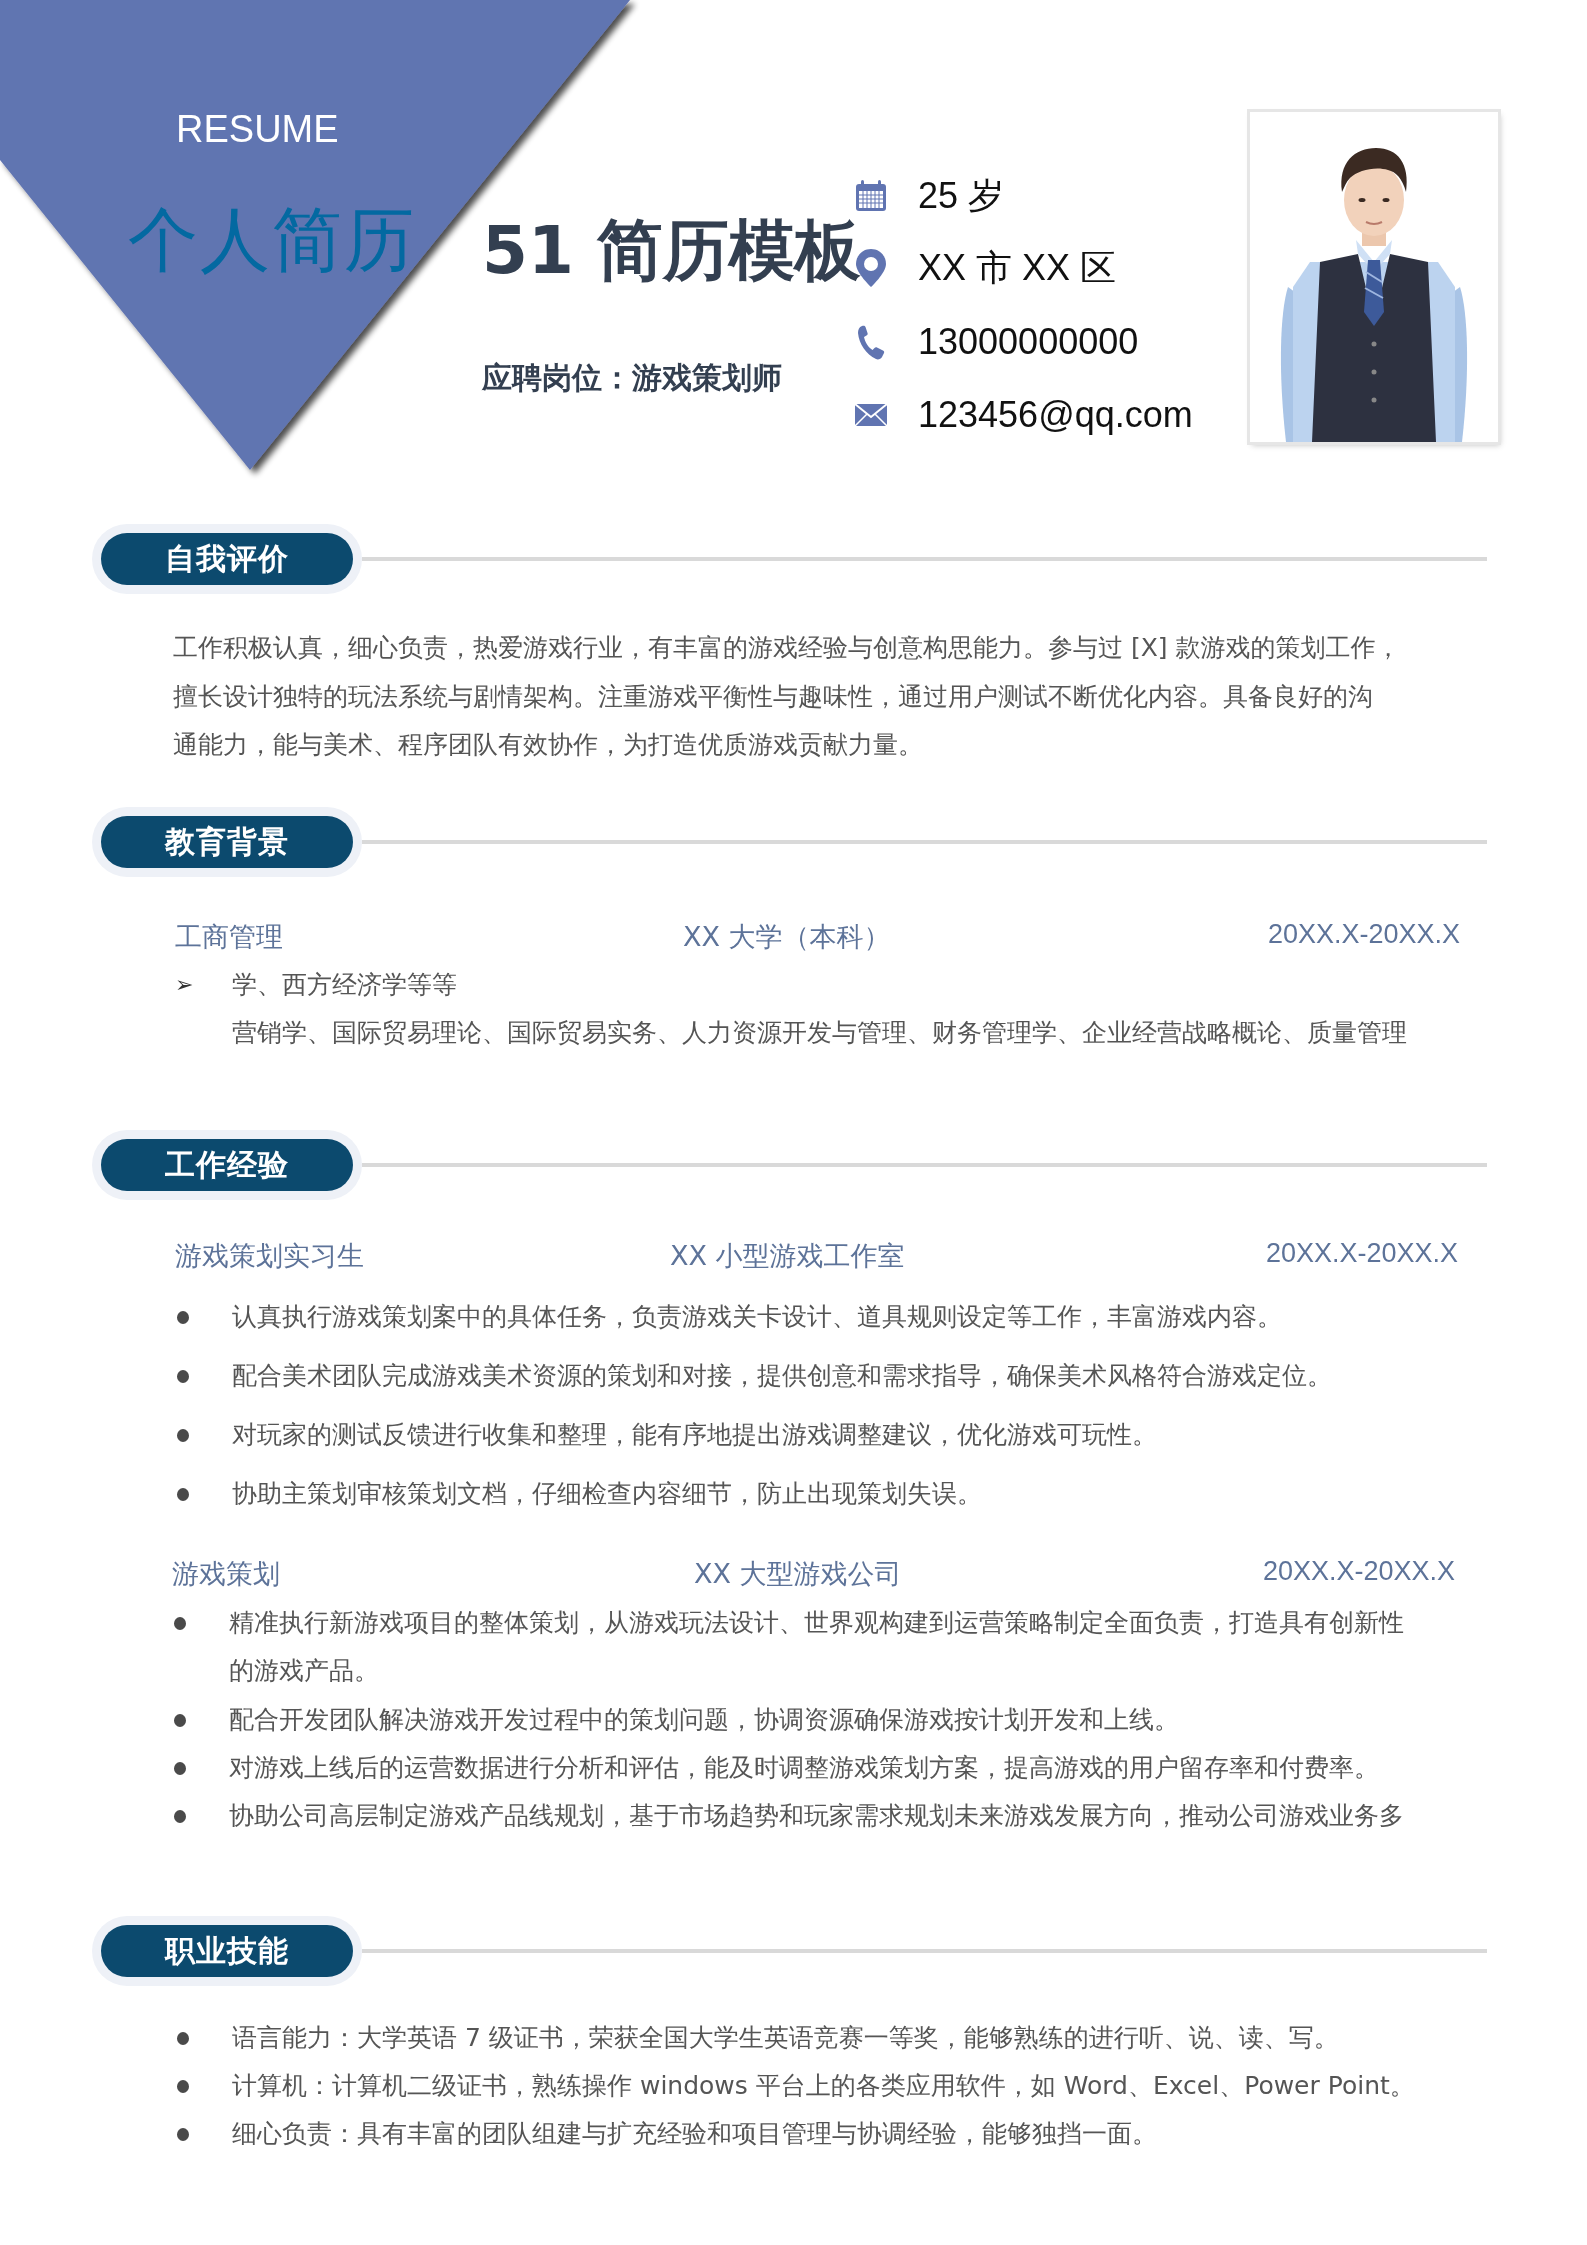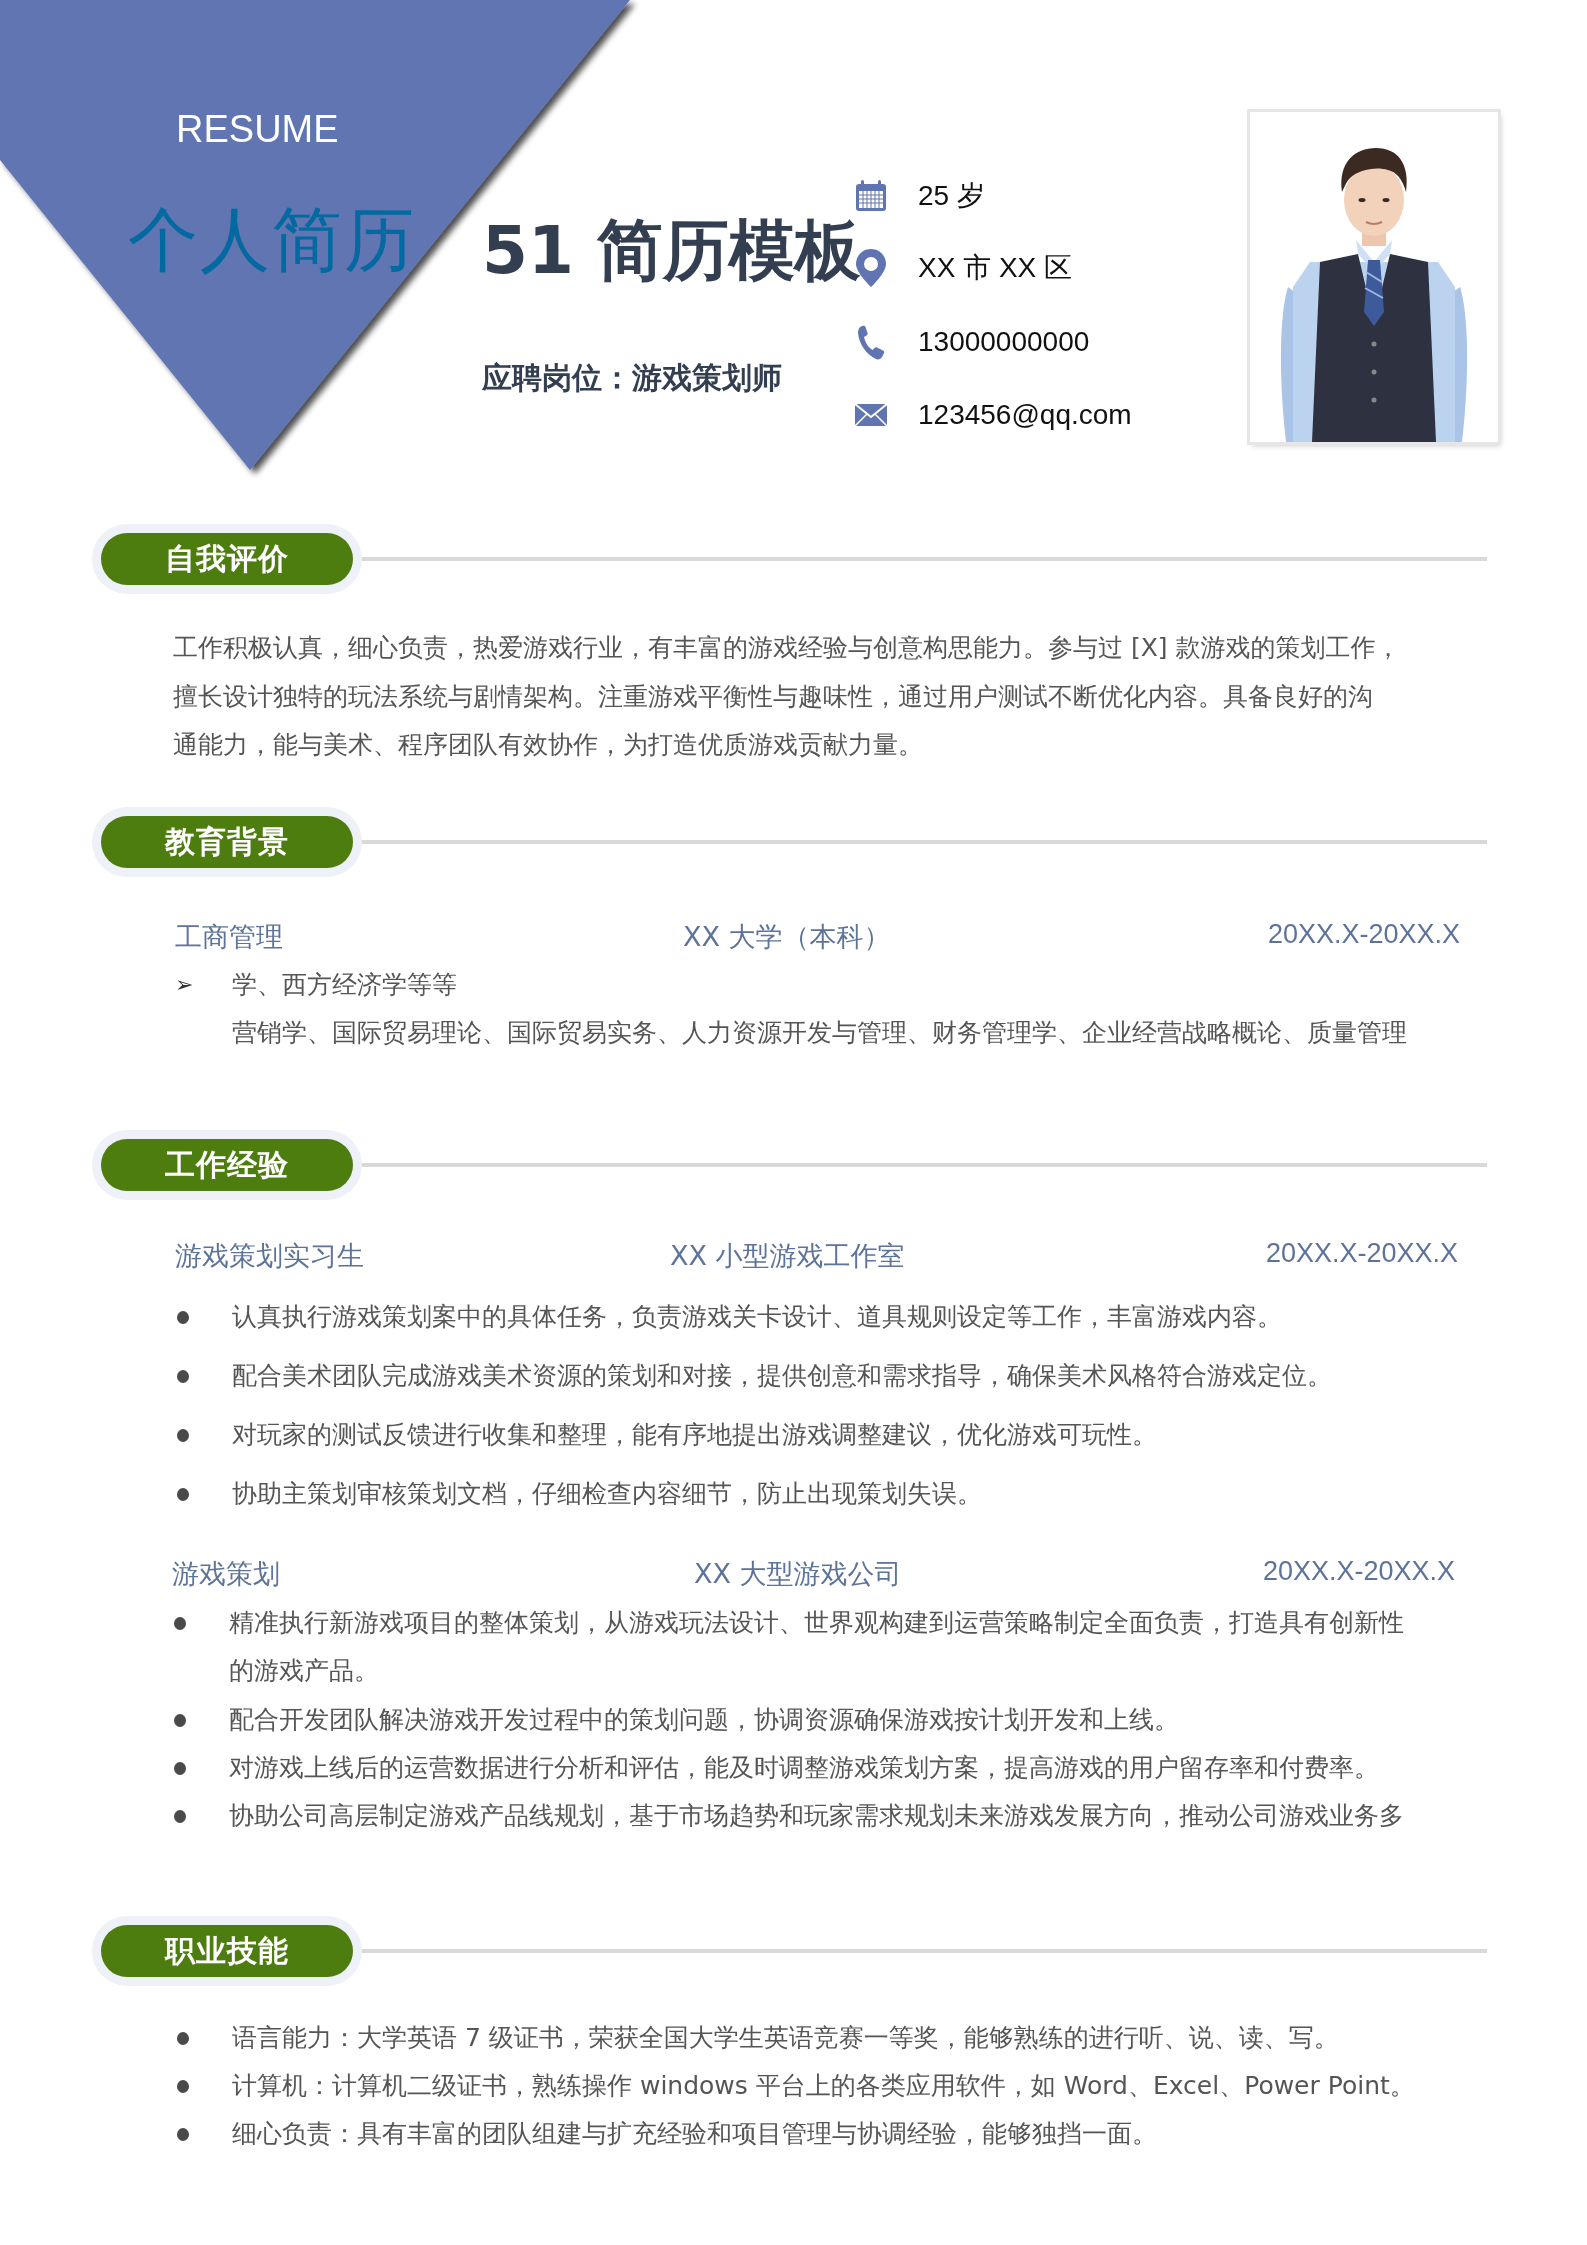--- a/index.html
+++ b/index.html
@@ -30,39 +30,39 @@
   }
   .position {
     position: absolute; left: 482px; top: 358px;
     font-size: 30px; font-weight: bold; color: #333F50; white-space: nowrap;
   }
 
   .contact-row { position: absolute; left: 853px; height: 40px; display: flex; align-items: center; }
   .contact-icon { width: 36px; height: 36px; display: flex; align-items: center; justify-content: center; }
   .contact-text {
     position: absolute; left: 65px; white-space: nowrap;
-    font-family: "Liberation Sans", sans-serif; font-size: 28px; color: #111111;
+    font-family: "Liberation Sans", sans-serif; font-size: 36px; color: #111111;
   }
 
   .photo-frame {
     position: absolute; left: 1250px; top: 112px; width: 248px; height: 330px;
     background: #ffffff;
     box-shadow: 0 0 0 3px #e6e6e6, 2px 3px 6px rgba(0,0,0,0.25);
     overflow: hidden;
   }
 
   
   .sec-head { position: absolute; left: 92px; height: 70px; width: 1395px; }
   .sec-pill-halo {
     position: absolute; left: 0; top: 0; width: 270px; height: 70px;
     border-radius: 35px; background: #eef1f7;
   }
   .sec-pill {
     position: absolute; left: 9px; top: 9px; width: 252px; height: 52px;
-    border-radius: 26px; background: #4d7c0f;
+    border-radius: 26px; background: #0c4a6e;
     color: #ffffff; font-size: 30px; font-weight: bold;
     display: flex; align-items: center; justify-content: center; letter-spacing: 1px;
   }
   .sec-line {
     position: absolute; left: 270px; top: 33px; right: 0; height: 4px; background: #d9d9d9;
   }
 
   .para {
     position: absolute; left: 173px; width: 1300px;
     font-size: 25px; line-height: 48.5px; color: #555555;

